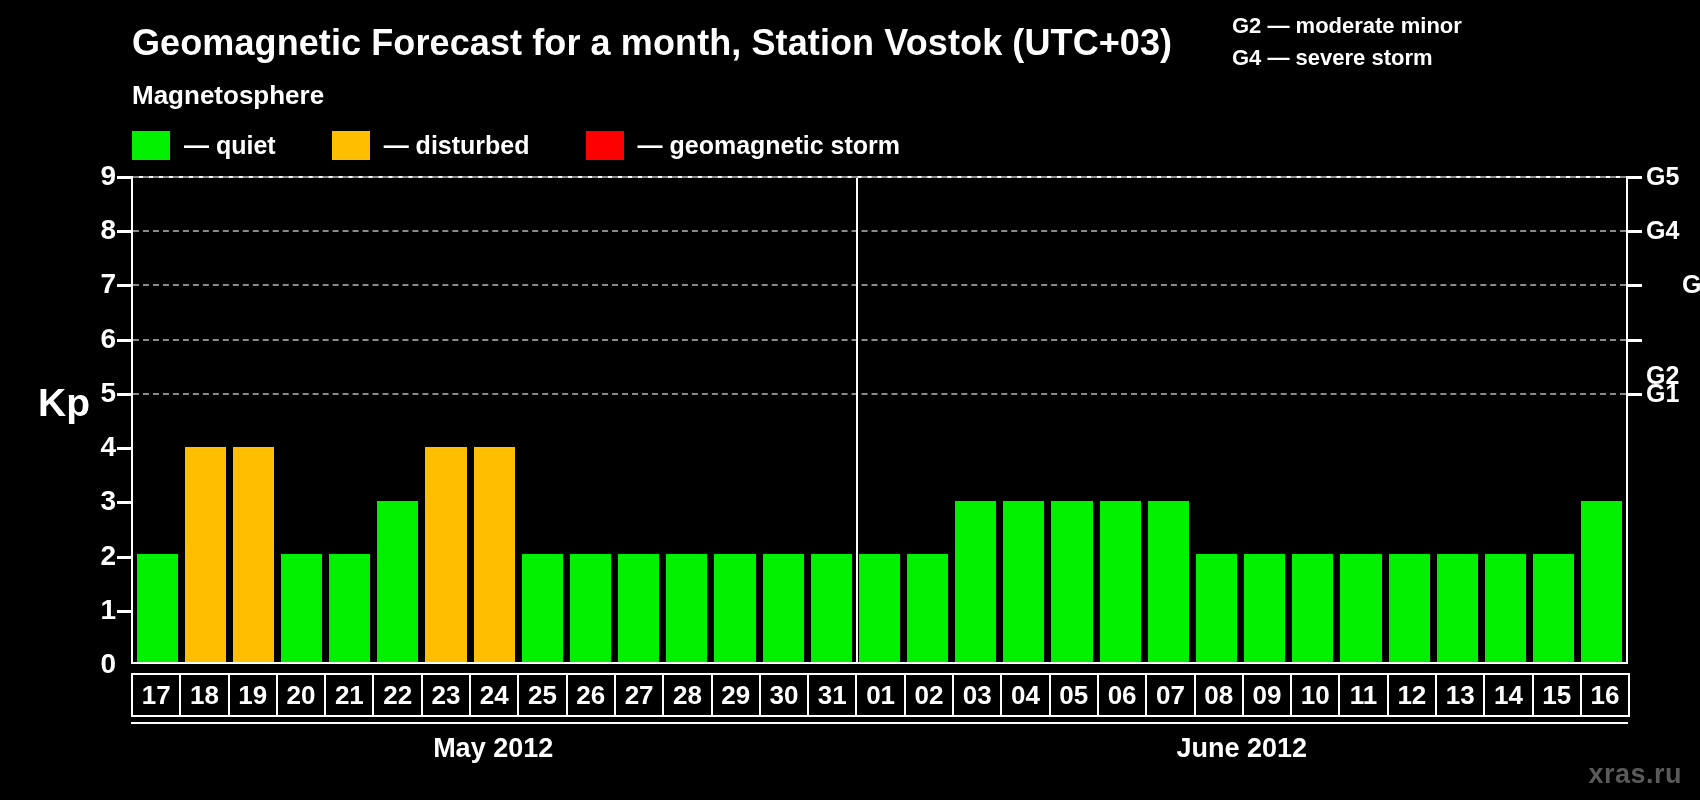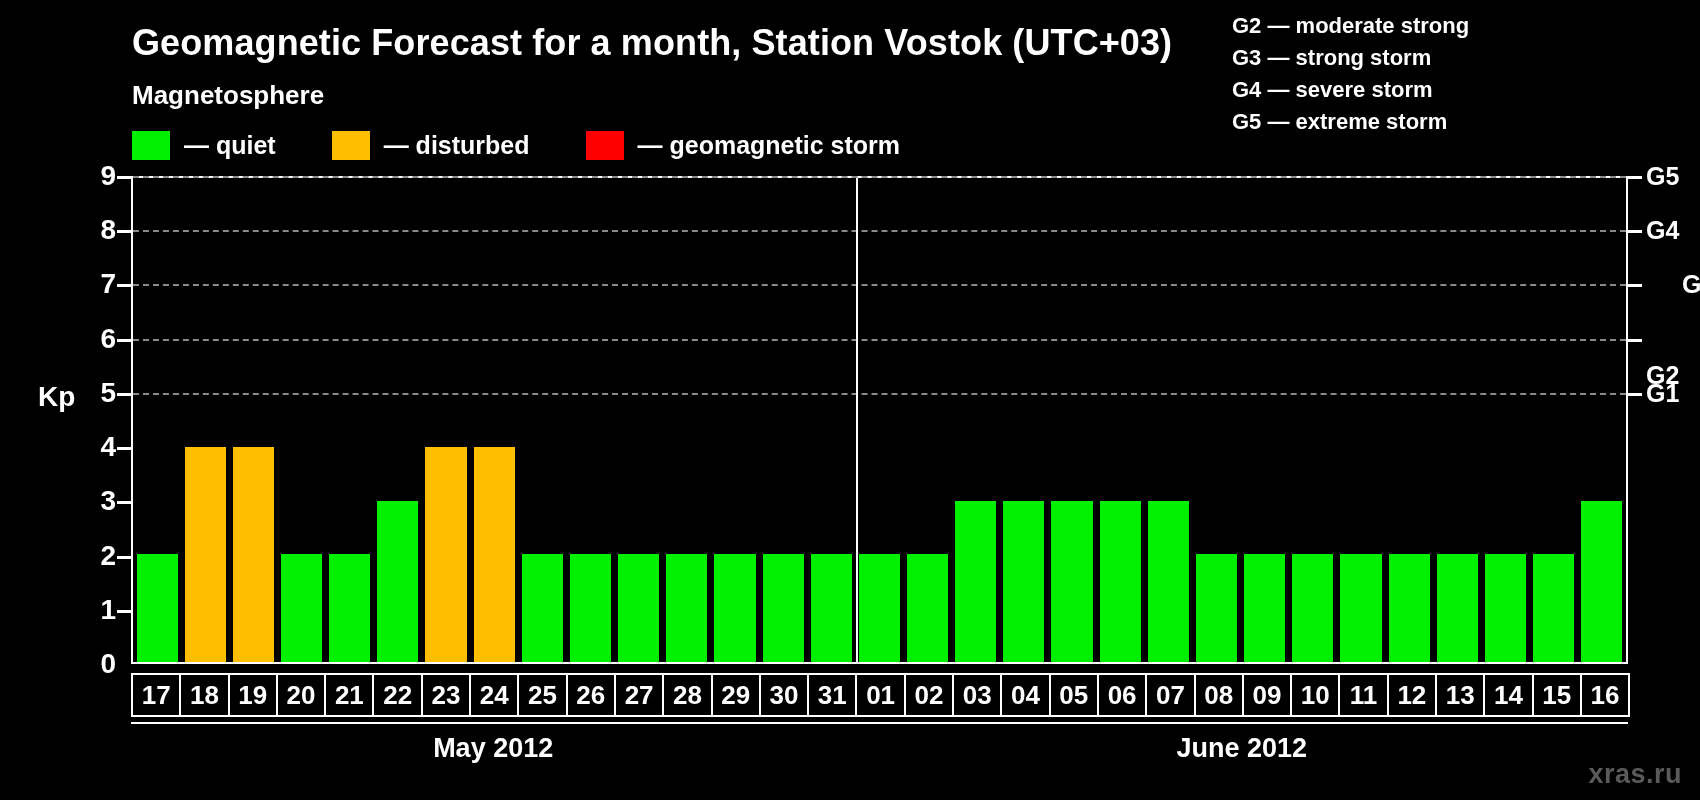--- a/index.html
+++ b/index.html
@@ -70,21 +70,21 @@
     position:absolute;right:1584px;
     font-size:28px;font-weight:bold;text-align:right;
     transform:translateY(-50%);white-space:nowrap;
   }
   .ytick-mark{
     position:absolute;left:117px;width:14px;height:0;
     border-top:3px solid #fff;
   }
   .kp-label{
     position:absolute;left:38px;top:381px;
-    font-size:28px;font-weight:bold;
+    font-size:39px;font-weight:bold;
   }
   .gtick-label{
     position:absolute;left:1646px;
     font-size:25px;font-weight:bold;
     transform:translateY(-50%);white-space:nowrap;
   }
   .gtick-mark{
     position:absolute;left:1628px;width:14px;height:0;
     border-top:3px solid #fff;
   }
@@ -133,24 +133,22 @@
         <span class="swatch" style="background: rgb(255, 190, 0);"></span>
         <span class="ms-label">— disturbed</span>
       </div>
       <div class="ms-item">
         <span class="swatch" style="background: rgb(255, 0, 0);"></span>
         <span class="ms-label">— geomagnetic storm</span>
       </div>
     </div>
 
   <div class="g-legend" id="g-legend">
-      <div class="g-line">G2 — moderate strong</div>
-      <div class="g-line">G3 — strong storm</div>
+      <div class="g-line">G2 — moderate minor</div>
       <div class="g-line">G4 — severe storm</div>
-      <div class="g-line">G5 — extreme storm</div>
     </div>
 
   <div class="plot" id="plot">
       <div class="gridline" style="top: -2px;"></div>
       <div class="gridline" style="top: 52.2222px;"></div>
       <div class="gridline" style="top: 106.444px;"></div>
       <div class="gridline" style="top: 160.667px;"></div>
       <div class="gridline" style="top: 214.889px;"></div>
     <div class="bars" id="bars">
         <div class="bar-cell">

